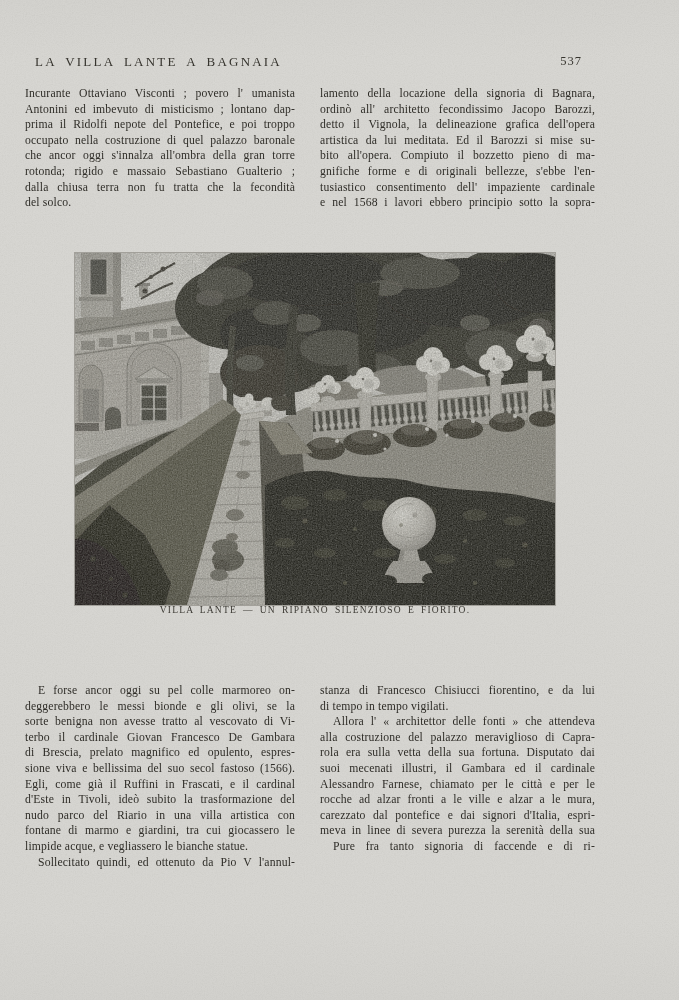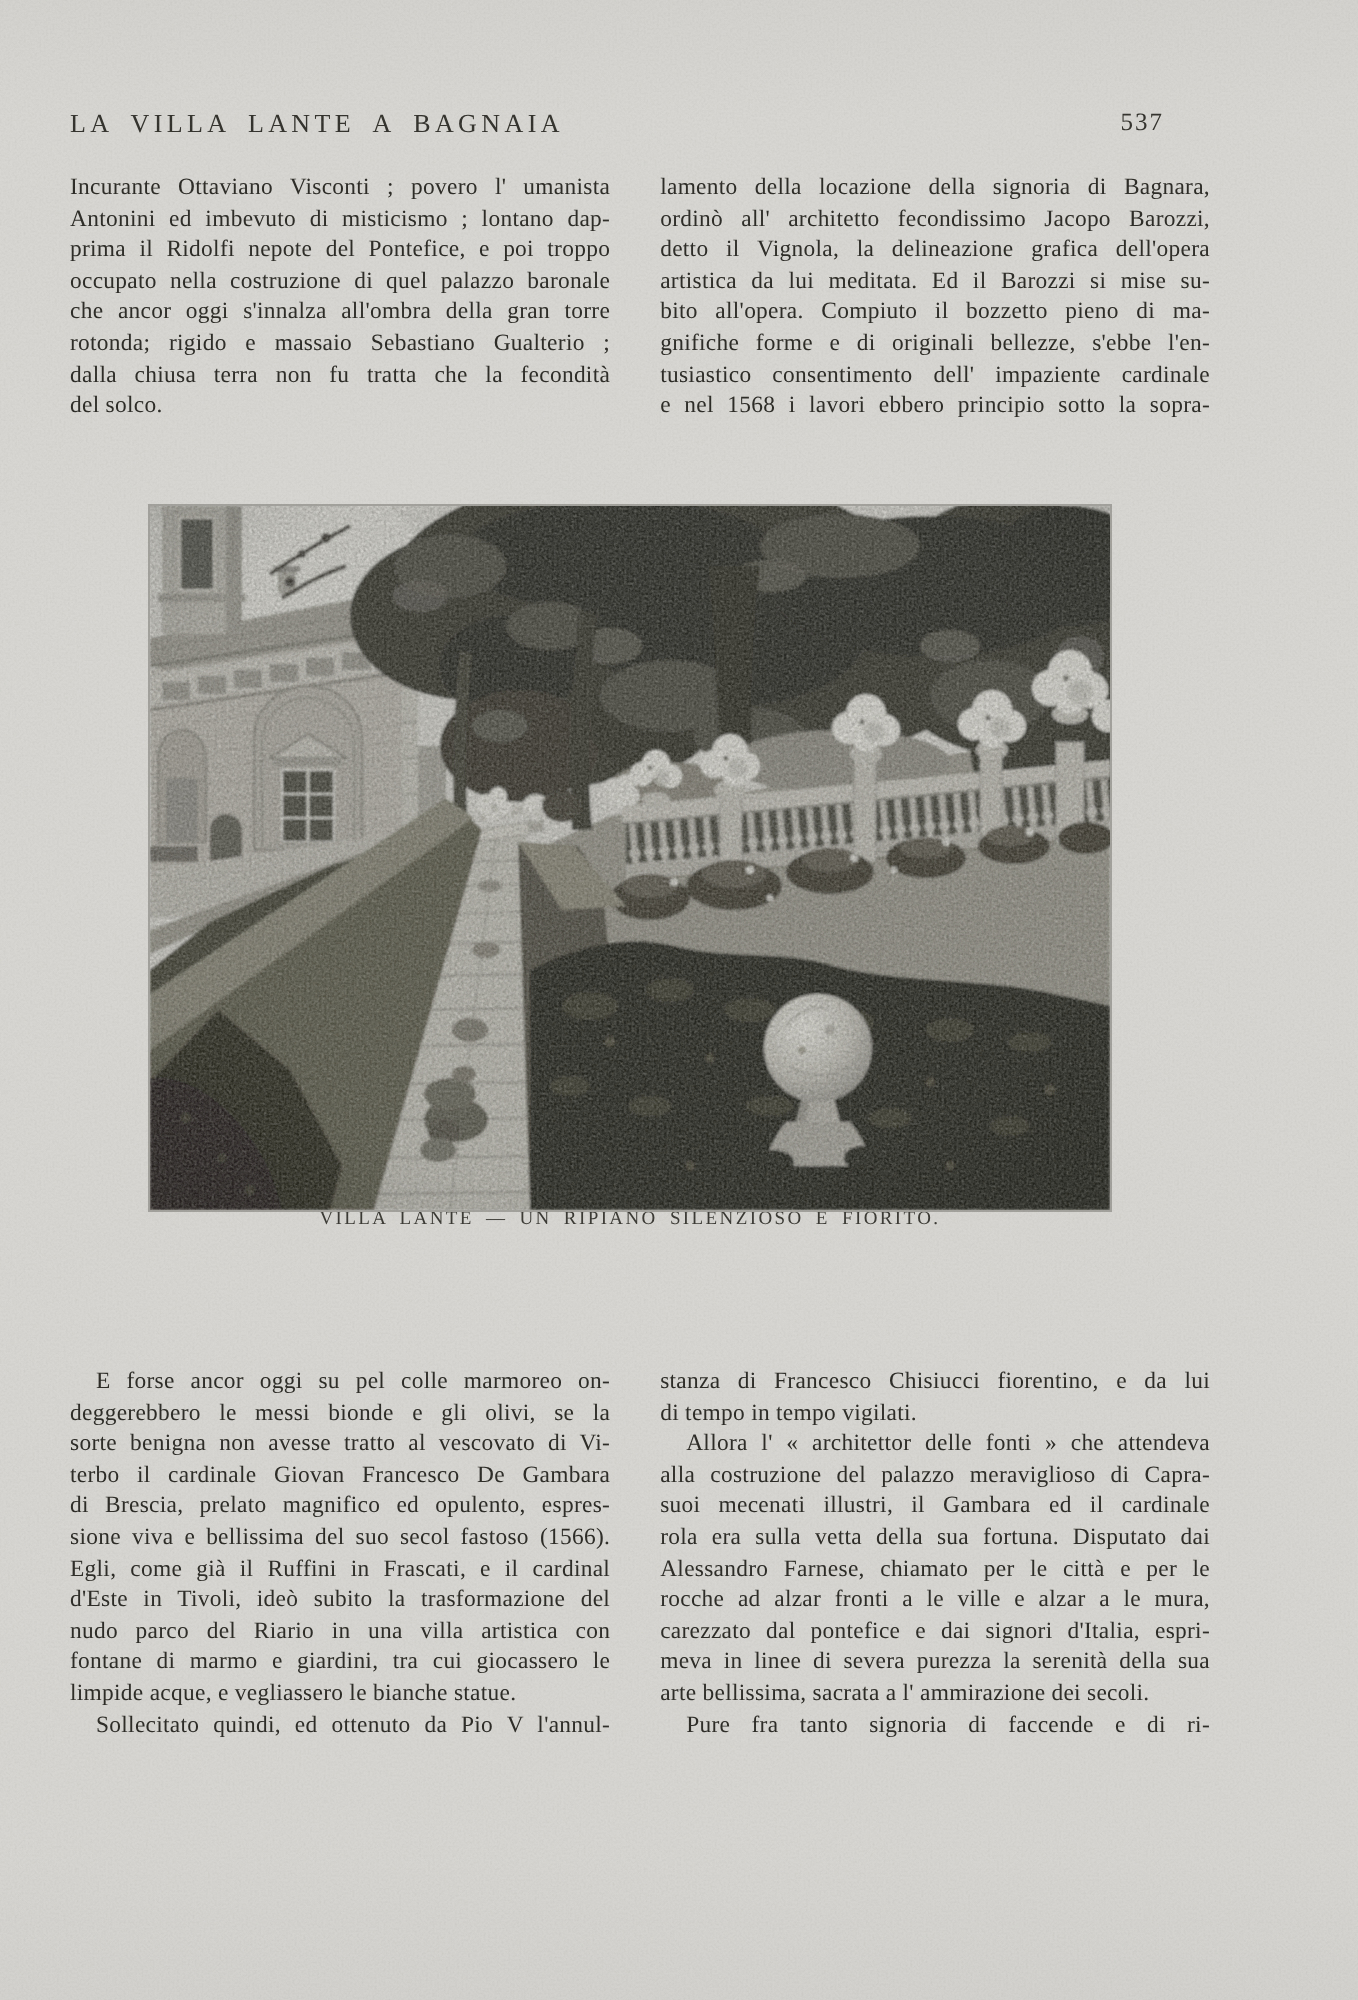--- a/index.html
+++ b/index.html
@@ -8,21 +8,21 @@
     background:linear-gradient(180deg,#d3d2ce 0%, #d7d6d2 6%, #d6d5d1 92%, #d2d1cd 100%);
     font-family:"Liberation Serif","DejaVu Serif",serif;
     color:#2d2b26;
   }
   .runhead { position:absolute; top:54px; left:35px; width:570px; height:18px; }
   .runtitle {
     text-align:left; font-size:13px; letter-spacing:2.2px; word-spacing:4px;
     color:#34322c;
   }
   .pagenum { position:absolute; right:23px; top:0; font-size:12.5px; letter-spacing:1px; color:#34322c; }
-  .cols { position:absolute; left:35px; width:570px; display:flex; gap:25px; }
+  .cols { position:absolute; left:25px; width:570px; display:flex; gap:25px; }
   .cols.top { top:86px; }
   .cols.bottom { top:683px; }
   .col { font-size:11.7px; line-height:15.6px; letter-spacing:0.15px; overflow:hidden; }
   .col.left  { width:278px; }
   .col.right { width:283px; }
   .line { text-align:justify; text-align-last:justify; white-space:normal; }
   .line.para-end { text-align-last:left; }
   .para.indent .line:first-child { text-indent:13px; }
   figure.plate { position:absolute; top:253px; left:75px; width:480px; margin:0; }
   figure.plate svg { display:block; outline:1px solid #a3a19b; }
@@ -430,27 +430,26 @@
         </div>
       </div>
     <div class="col right">
         <div class="para">
           <div class="line">stanza di Francesco Chisiucci fiorentino, e da lui</div>
           <div class="line para-end">di tempo in tempo vigilati.</div>
         </div>
         <div class="para indent">
           <div class="line">Allora l' « architettor delle fonti » che attendeva</div>
           <div class="line">alla costruzione del palazzo meraviglioso di Capra-</div>
+          <div class="line">rola era sulla vetta della sua fortuna. Disputato dai</div>
           <div class="line">suoi mecenati illustri, il Gambara ed il cardinale</div>
-          <div class="line">rola era sulla vetta della sua fortuna. Disputato dai</div>
           <div class="line">Alessandro Farnese, chiamato per le città e per le</div>
           <div class="line">rocche ad alzar fronti a le ville e alzar a le mura,</div>
           <div class="line">carezzato dal pontefice e dai signori d'Italia, espri-</div>
           <div class="line">meva in linee di severa purezza la serenità della sua</div>
-          <div class="line para-end">arte bellissima, sacrata a l' ammirazione dei secoli.</div>
         </div>
         <div class="para indent">
           <div class="line">Pure fra tanto signoria di faccende e di ri-</div>
         </div>
       </div>
   </div>
 
   <svg class="paper-grain" width="679" height="1000">
     <defs>
       <filter id="pgrain">

